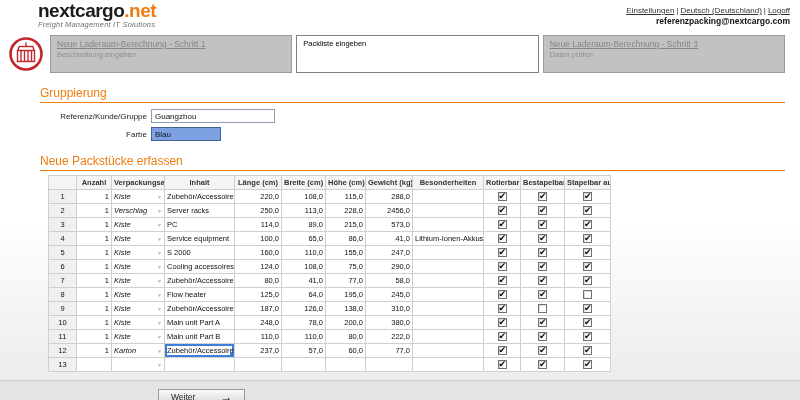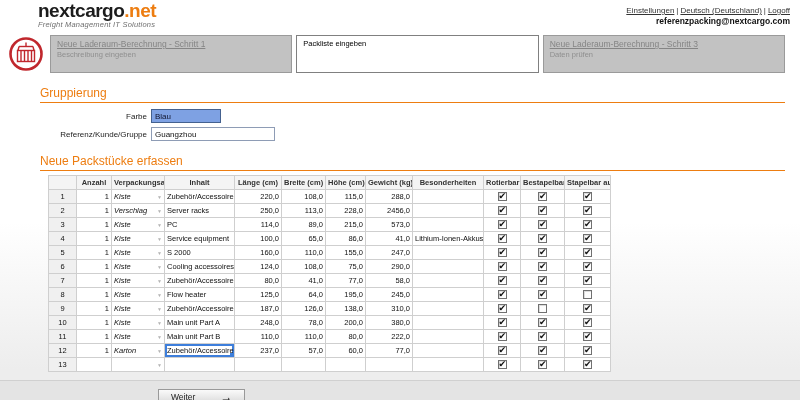--- a/index.html
+++ b/index.html
@@ -111,26 +111,26 @@
         <div class="st-title">Neue Laderaum-Berechnung - Schritt 3</div>
         <div class="st-sub">Daten prüfen</div>
       </div>
     </div>
 
     <div class="content">
 
       <div class="section-heading">Gruppierung</div>
       <div class="form">
         <div class="form-row">
+          <label>Referenz/Kunde/Gruppe</label>
+          <input class="ref-input" type="text" value="Guangzhou" style="">
+        </div>
+        <div class="form-row">
           <label>Farbe</label>
           <input class="farbe-input" type="text" value="Blau" style="">
-        </div>
-        <div class="form-row">
-          <label>Referenz/Kunde/Gruppe</label>
-          <input class="ref-input" type="text" value="Guangzhou" style="">
         </div>
       </div>
 
       <div class="section-heading">Neue Packstücke erfassen</div>
       <table class="pack">
         <colgroup>
           <col style="width:28px">
             <col style="width:35px">
             <col style="width:53px">
             <col style="width:70px">

